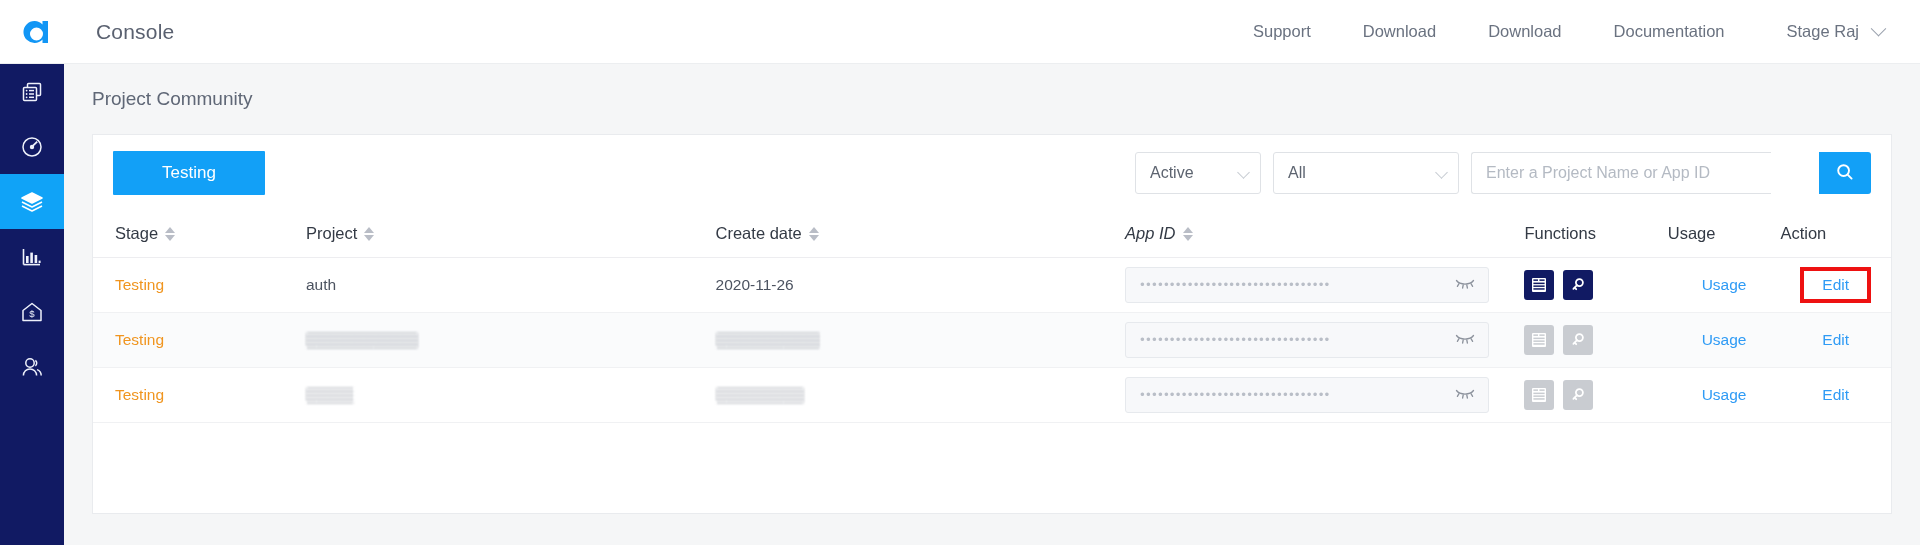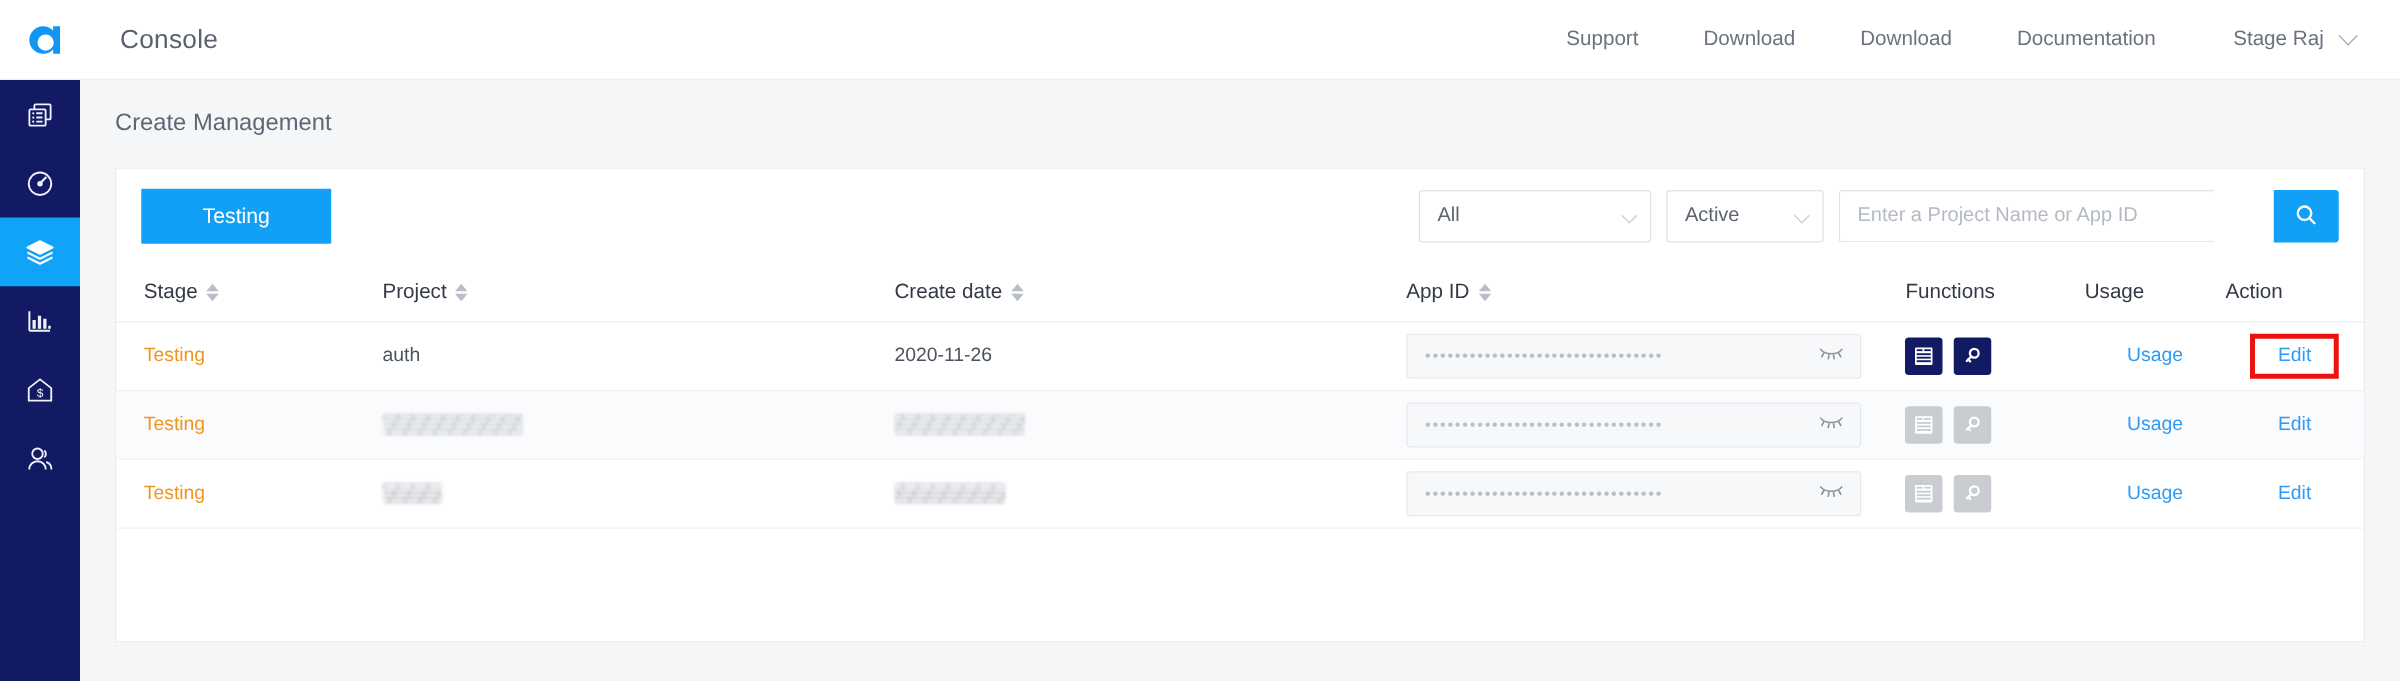--- a/index.html
+++ b/index.html
@@ -137,21 +137,21 @@
   .sorter i {
     display: block; width: 0; height: 0;
     border-left: 5px solid transparent; border-right: 5px solid transparent;
   }
   .sorter i.up { border-bottom: 6px solid #b9bdc6; }
   .sorter i.dn { border-top: 6px solid #b9bdc6; }
 
   .c-stage { width: 208px; padding-left: 22px !important; }
   .c-proj  { width: 400px; }
   .c-date  { width: 400px; }
-  .c-appid { width: 390px; }
+  .c-appid { width: 390px; font-style: italic; }
   .c-func  { width: 140px; }
   .c-usage { width: 110px; text-align: center; }
   .c-act   { width: 108px; text-align: center; }
 
   .stage-tag { color: #f0951f; font-size: 15.5px; }
 
   .appid-box {
     width: 364px; height: 36px; background: #f7f8fa;
     border: 1px solid #e6e9ed; border-radius: 3px;
     display: flex; align-items: center; justify-content: space-between;
@@ -290,35 +290,35 @@
         <path d="M4.4 21.6 c0-4 3-6.6 6.6-6.6 s6.6 2.6 6.6 6.6"></path>
         <path d="M16.4 6.4 a3.4 3.4 0 0 1 0 5.4"></path>
         <path d="M18 15.6 c2.6 .8 4.2 3 4.2 6"></path>
       </svg>
     </span>
   </div>
 </div>
 
 <div class="content">
 
-  <div class="page-title">Create Management</div>
+  <div class="page-title">Project Community</div>
 
   <div class="panel">
 
 
     <div class="toolbar">
       <button class="btn-create">Testing</button>
 
       <div class="filters">
+        <div class="select narrow">
+          <span>Active</span>
+          <span class="caret"></span>
+        </div>
         <div class="select wide">
           <span>All</span>
-          <span class="caret"></span>
-        </div>
-        <div class="select narrow">
-          <span>Active</span>
           <span class="caret"></span>
         </div>
         <div class="searchwrap">
           <input class="search-input" type="text" placeholder="Enter a Project Name or App ID" style="">
           <button class="search-btn">
             <span>
               <svg width="20" height="20" viewBox="0 0 20 20" fill="none" stroke="#ffffff" stroke-width="1.9">
                 <circle cx="8.6" cy="8.6" r="5.4"></circle>
                 <line x1="12.6" y1="12.6" x2="16.6" y2="16.6" stroke-linecap="round"></line>
               </svg>

